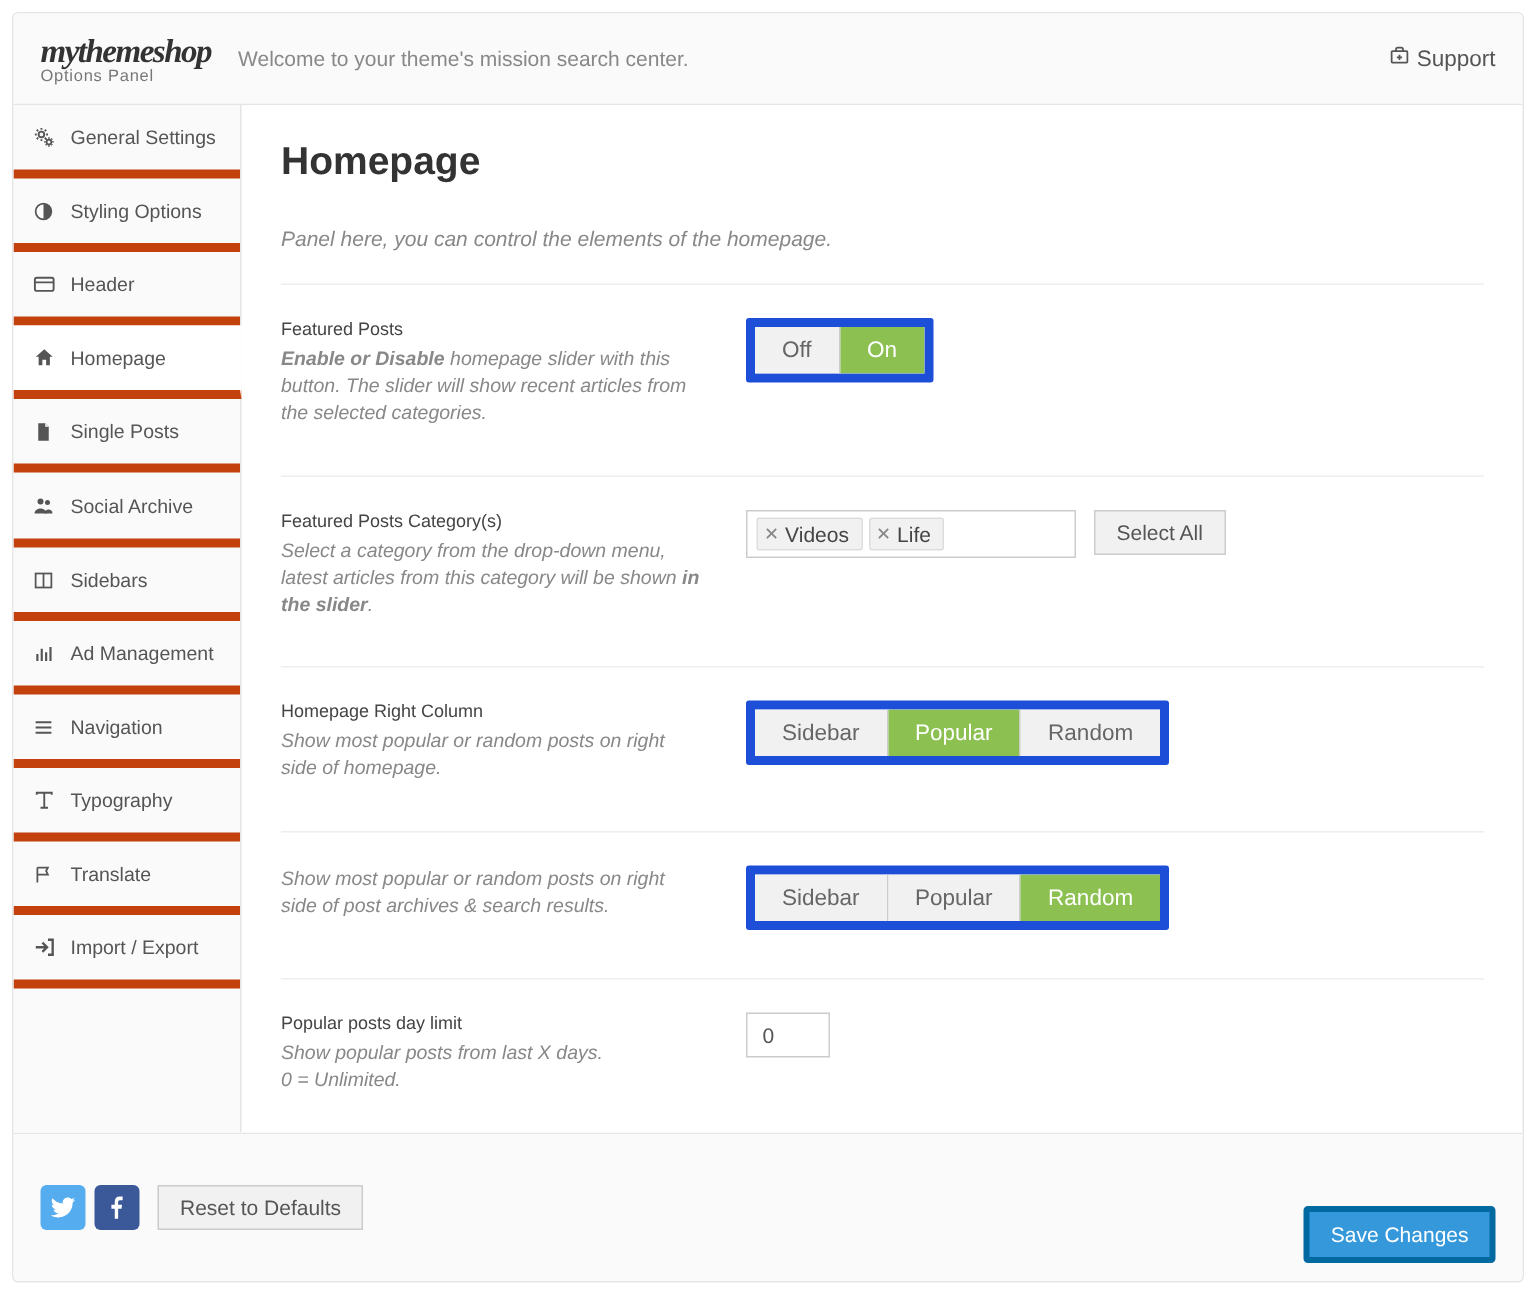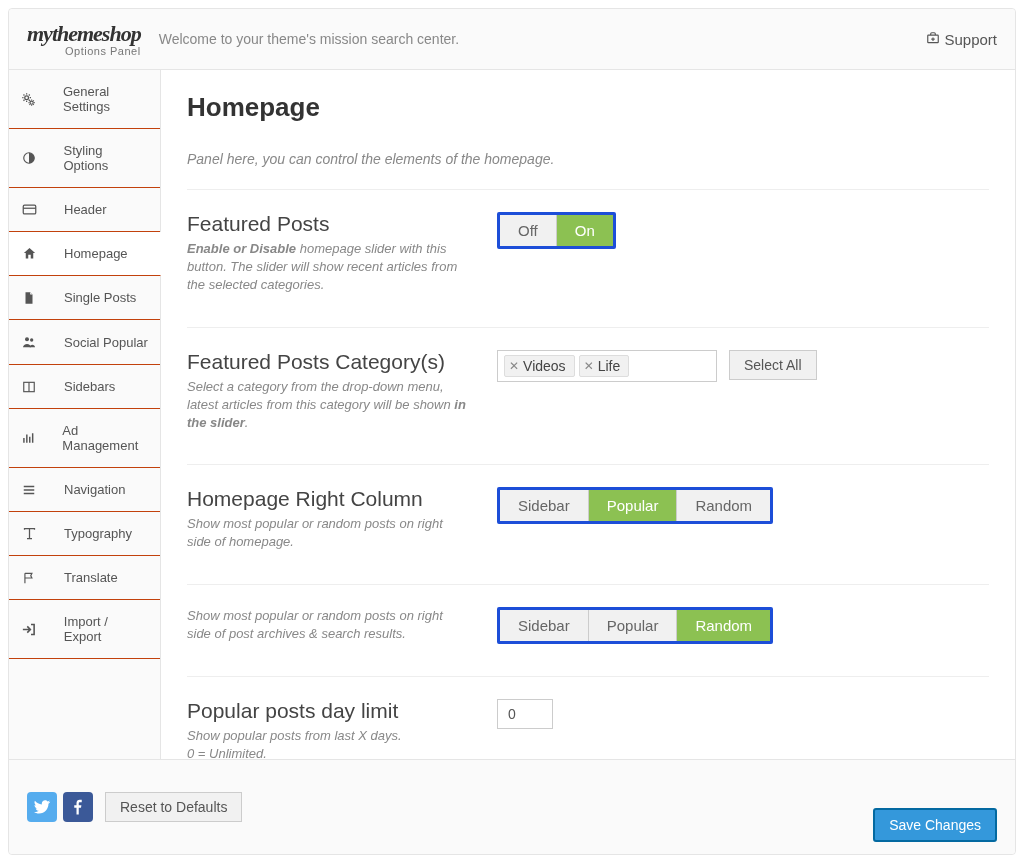--- a/index.html
+++ b/index.html
@@ -1,63 +1,63 @@
 <!DOCTYPE html>
 <html><head>
 <meta charset="utf-8">
 <style>
 * { box-sizing: border-box; margin: 0; padding: 0; }
 body { font-family: -apple-system, BlinkMacSystemFont, "Segoe UI", Helvetica, Arial, sans-serif; background: #fff; color: #555; width: 1024px; height: 863px; overflow: hidden; }
 
 .panel { border: 1px solid #e5e5e5; border-radius: 4px; margin: 8px; height: 847px; display: flex; flex-direction: column; background: #fff; }
 
 .topbar { background: #fafafa; border-bottom: 1px solid #e5e5e5; padding: 12px 18px; display: flex; align-items: center; border-radius: 4px 4px 0 0; }
-.brand { display: flex; flex-direction: column; align-items: flex-end; margin-right: 18px; }
+.brand { display: flex; flex-direction: column; align-items: flex-start; margin-right: 18px; }
 .brand-name { font-family: Georgia, serif; font-style: italic; font-weight: bold; font-size: 22px; color: #333; letter-spacing: -1px; }
 .brand-sub { font-size: 11px; color: #777; letter-spacing: 0.5px; margin-top: -2px; }
 .welcome { color: #888; font-size: 14px; flex: 1; }
 .support { color: #555; font-size: 15px; display: flex; align-items: center; gap: 4px; }
 
 .body { flex: 1; display: flex; overflow: hidden; }
 
 .sidebar { width: 152px; background: #fafafa; border-right: 1px solid #e5e5e5; }
-.sidebar-item { display: flex; align-items: center; gap: 27px; padding: 14px 12px; border-bottom: 1px solid #c2410c; color: #555; font-size: 13px; cursor: pointer; }
+.sidebar-item { display: flex; align-items: center; gap: 10px; padding: 14px 12px; border-bottom: 6px solid #c2410c; color: #555; font-size: 13px; cursor: pointer; }
 .sidebar-item.active { background: #fff; border-right: 1px solid #fff; margin-right: -1px; }
 .sidebar-item .icon { width: 16px; display: inline-flex; justify-content: center; color: #555; }
 
 .content { flex: 1; padding: 22px 26px; overflow-y: auto; }
 .page-title { font-size: 26px; color: #333; font-weight: 600; margin-bottom: 28px; }
 .page-desc { font-style: italic; color: #888; font-size: 14px; padding-bottom: 22px; border-bottom: 1px solid #eee; margin-bottom: 22px; }
 
 .section { display: flex; gap: 30px; padding-bottom: 32px; border-bottom: 1px solid #eee; margin-bottom: 22px; }
 .section:last-child { border-bottom: none; }
 .section-left { width: 280px; }
-.section-title { font-size: 21px; color: #444; margin-bottom: 4px; }
+.section-title { font-size: 12px; color: #444; margin-bottom: 4px; }
 .section-desc { font-style: italic; color: #888; font-size: 13px; line-height: 1.4; }
 .section-right { flex: 1; display: flex; align-items: flex-start; gap: 12px; }
 
-.toggle-group { display: inline-flex; border: 3px solid #1d4ed8; border-radius: 2px; overflow: hidden; }
+.toggle-group { display: inline-flex; border: 6px solid #1d4ed8; border-radius: 2px; overflow: hidden; }
 .toggle-btn { padding: 7px 18px; font-size: 15px; background: #f1f1f1; color: #666; border: none; cursor: pointer; border-right: 1px solid #ccc; }
 .toggle-btn:last-child { border-right: none; }
 .toggle-btn.on-active { background: #8cc152; color: #fff; }
 
 .tag-input { border: 1px solid #ccc; padding: 4px 6px; display: inline-flex; gap: 4px; align-items: center; min-width: 220px; background: #fff; }
 .tag { background: #f1f1f1; border: 1px solid #ddd; padding: 2px 8px 2px 4px; font-size: 14px; border-radius: 2px; display: inline-flex; align-items: center; gap: 4px; color: #444; }
 .tag-x { color: #888; font-size: 12px; cursor: pointer; }
 
 .btn-plain { background: #f1f1f1; border: 1px solid #ccc; border-radius: 0; padding: 6px 14px; font-size: 14px; color: #555; cursor: pointer; }
 
 .num-input { border: 1px solid #ccc; padding: 6px 10px; width: 56px; font-size: 14px; color: #555; }
 
 .footer { background: #fafafa; border-top: 1px solid #e5e5e5; padding: 12px 18px; display: flex; align-items: center; border-radius: 0 0 4px 4px; }
 .social-icon { width: 30px; height: 30px; border-radius: 4px; display: inline-flex; align-items: center; justify-content: center; color: #fff; margin-right: 6px; }
 .twitter { background: #55acee; }
 .facebook { background: #3b5998; }
 .footer-spacer { flex: 1; }
-.btn-primary { background: #3498db; color: #fff; border: 2px solid #0369a1; border-radius: 3px; padding: 7px 14px; font-size: 14px; cursor: pointer; margin-top: 36px; }
+.btn-primary { background: #3498db; color: #fff; border: 4px solid #0369a1; border-radius: 3px; padding: 7px 14px; font-size: 14px; cursor: pointer; margin-top: 36px; }
 .reset-btn { margin-left: 6px; }
 </style>
 </head>
 <body>
 
 <div class="panel">
   <div class="topbar">
     <div class="brand">
       <span class="brand-name">mythemeshop</span>
       <span class="brand-sub">Options Panel</span>
@@ -125,21 +125,21 @@
       </div>
       <div class="sidebar-item">
         <span class="icon">
             <svg width="16" height="16" viewBox="0 0 24 24" fill="currentColor">
               <circle cx="9" cy="8" r="3"></circle>
               <circle cx="16" cy="9" r="2.5"></circle>
               <path d="M3 20c0-3 3-5 6-5s6 2 6 5"></path>
               <path d="M13 20c0-2.5 2-4 4-4s4 1.5 4 4"></path>
             </svg>
           </span>
-        <span>Social Popular</span>
+        <span>Social Archive</span>
       </div>
       <div class="sidebar-item">
         <span class="icon">
             <svg width="14" height="14" viewBox="0 0 24 24" fill="none" stroke="currentColor" stroke-width="2">
               <rect x="3" y="4" width="18" height="16"></rect>
               <path d="M12 4v16"></path>
             </svg>
           </span>
         <span>Sidebars</span>
       </div>

